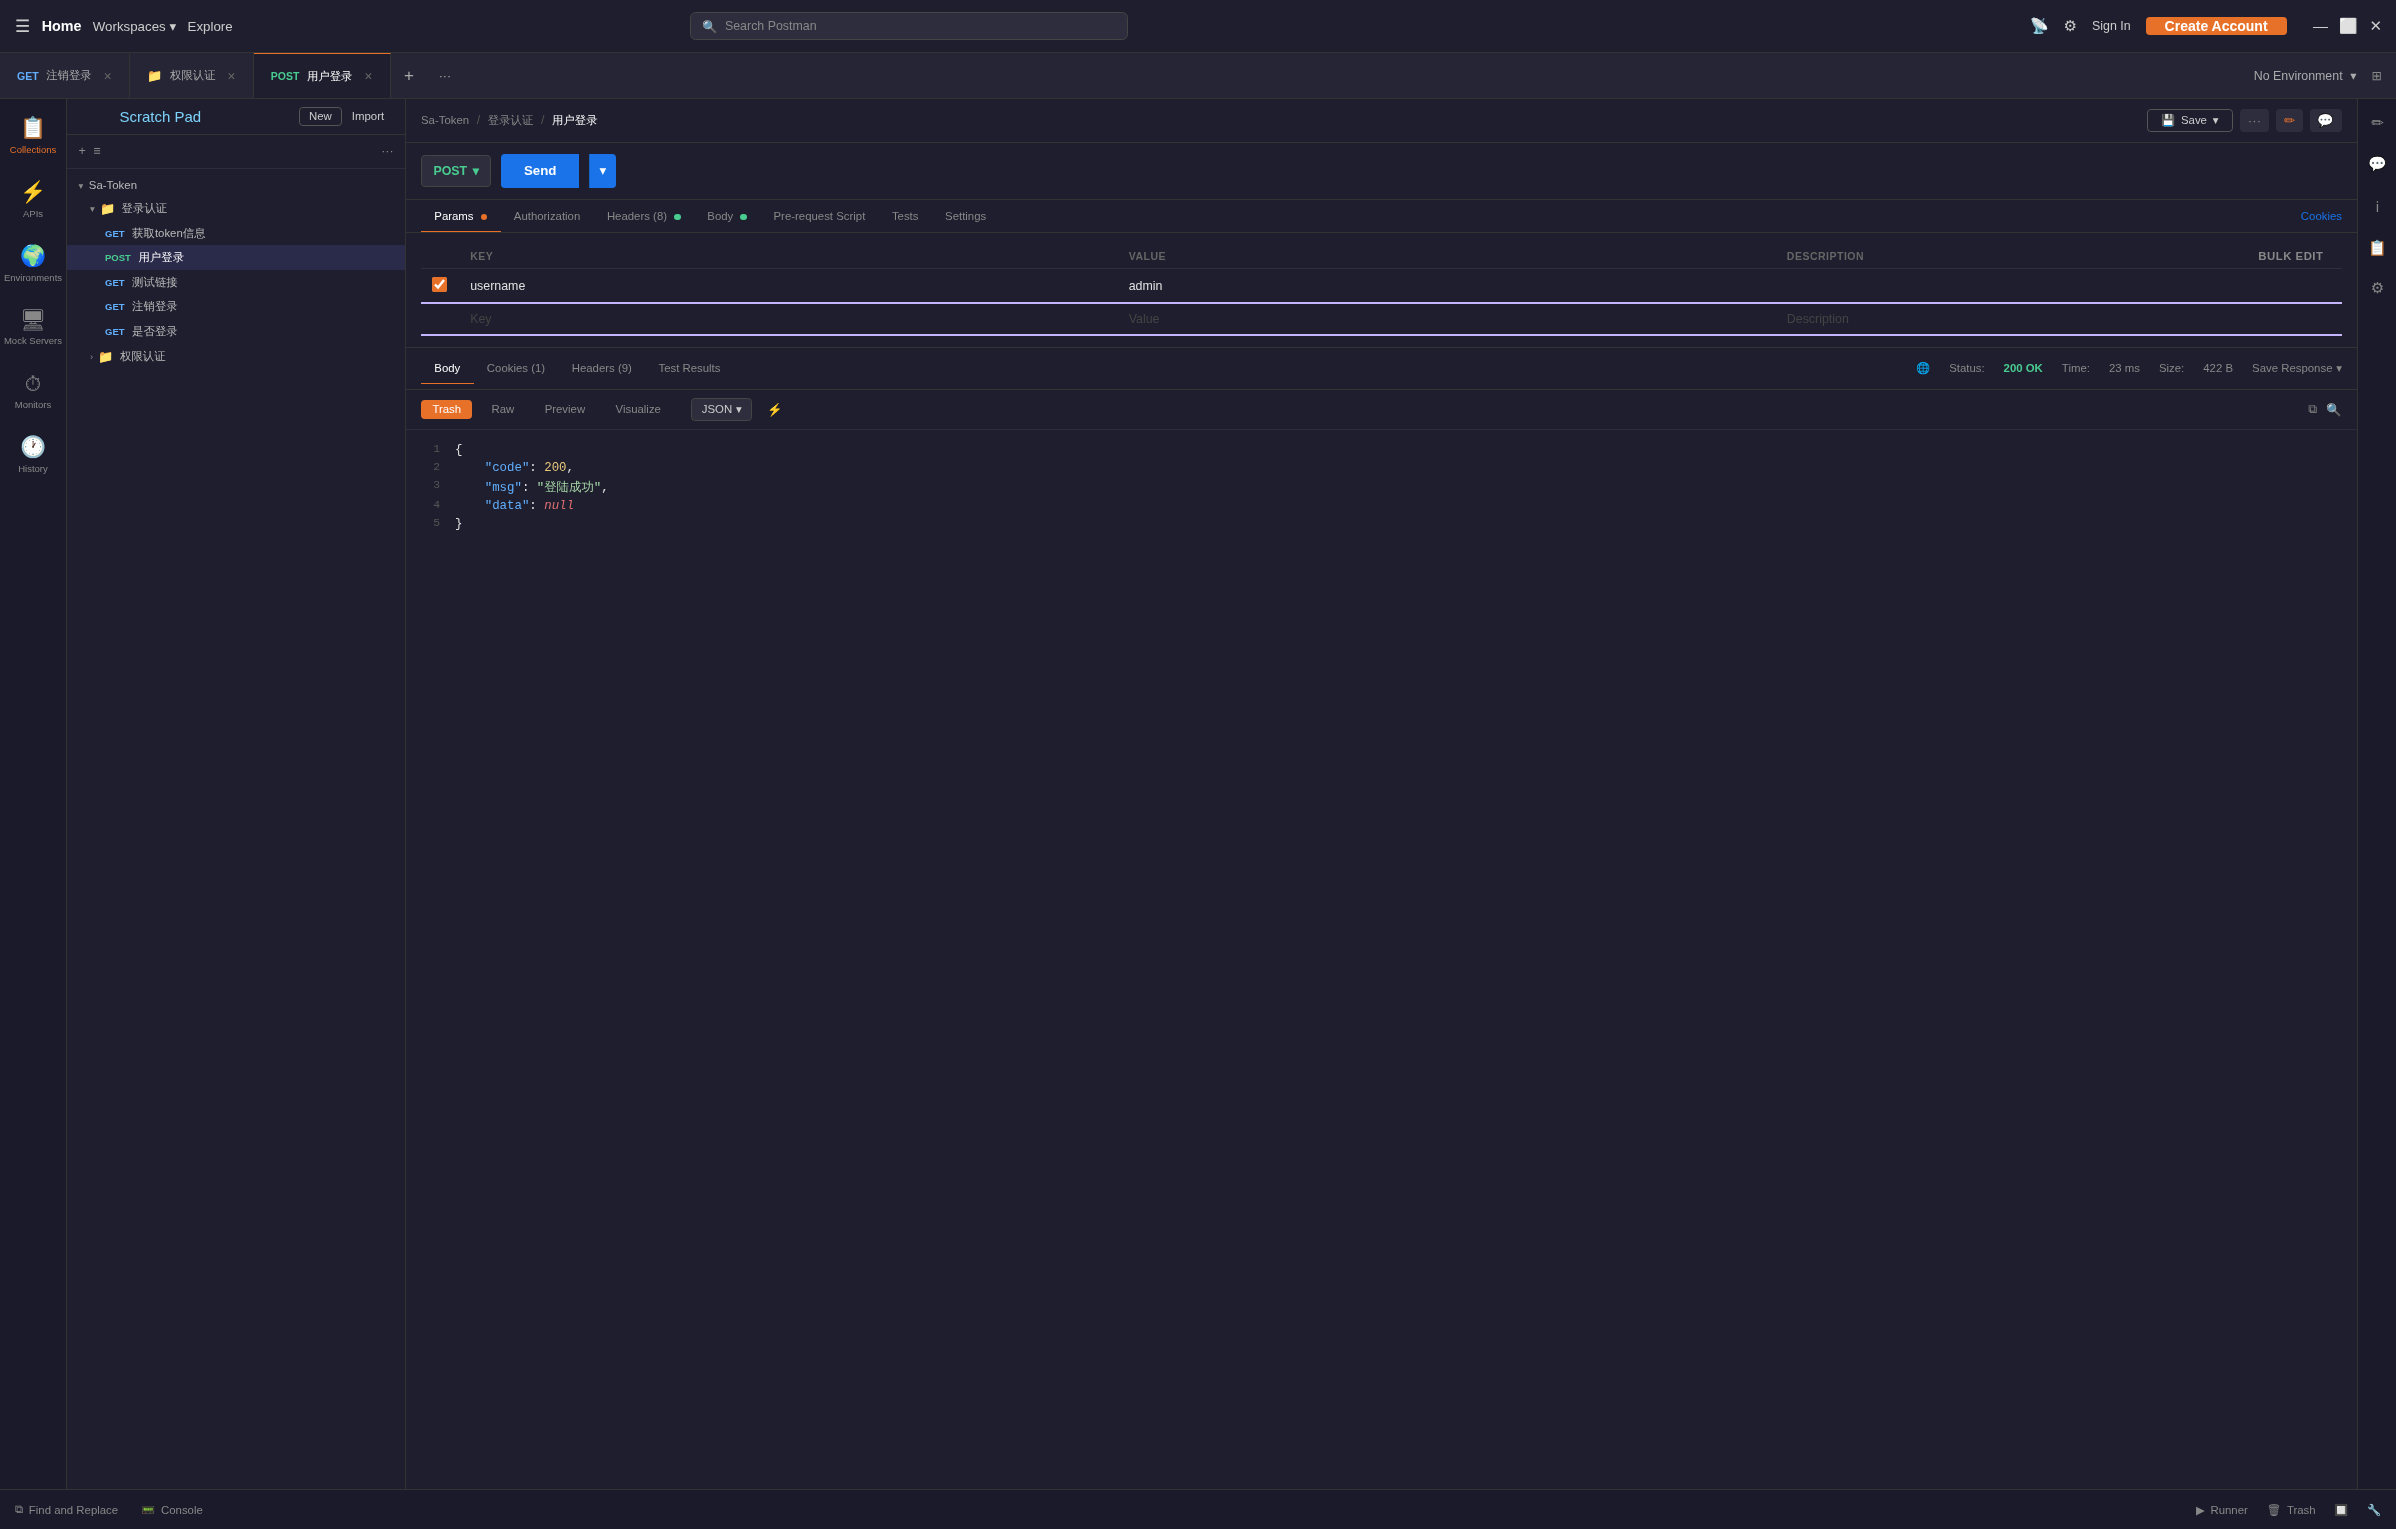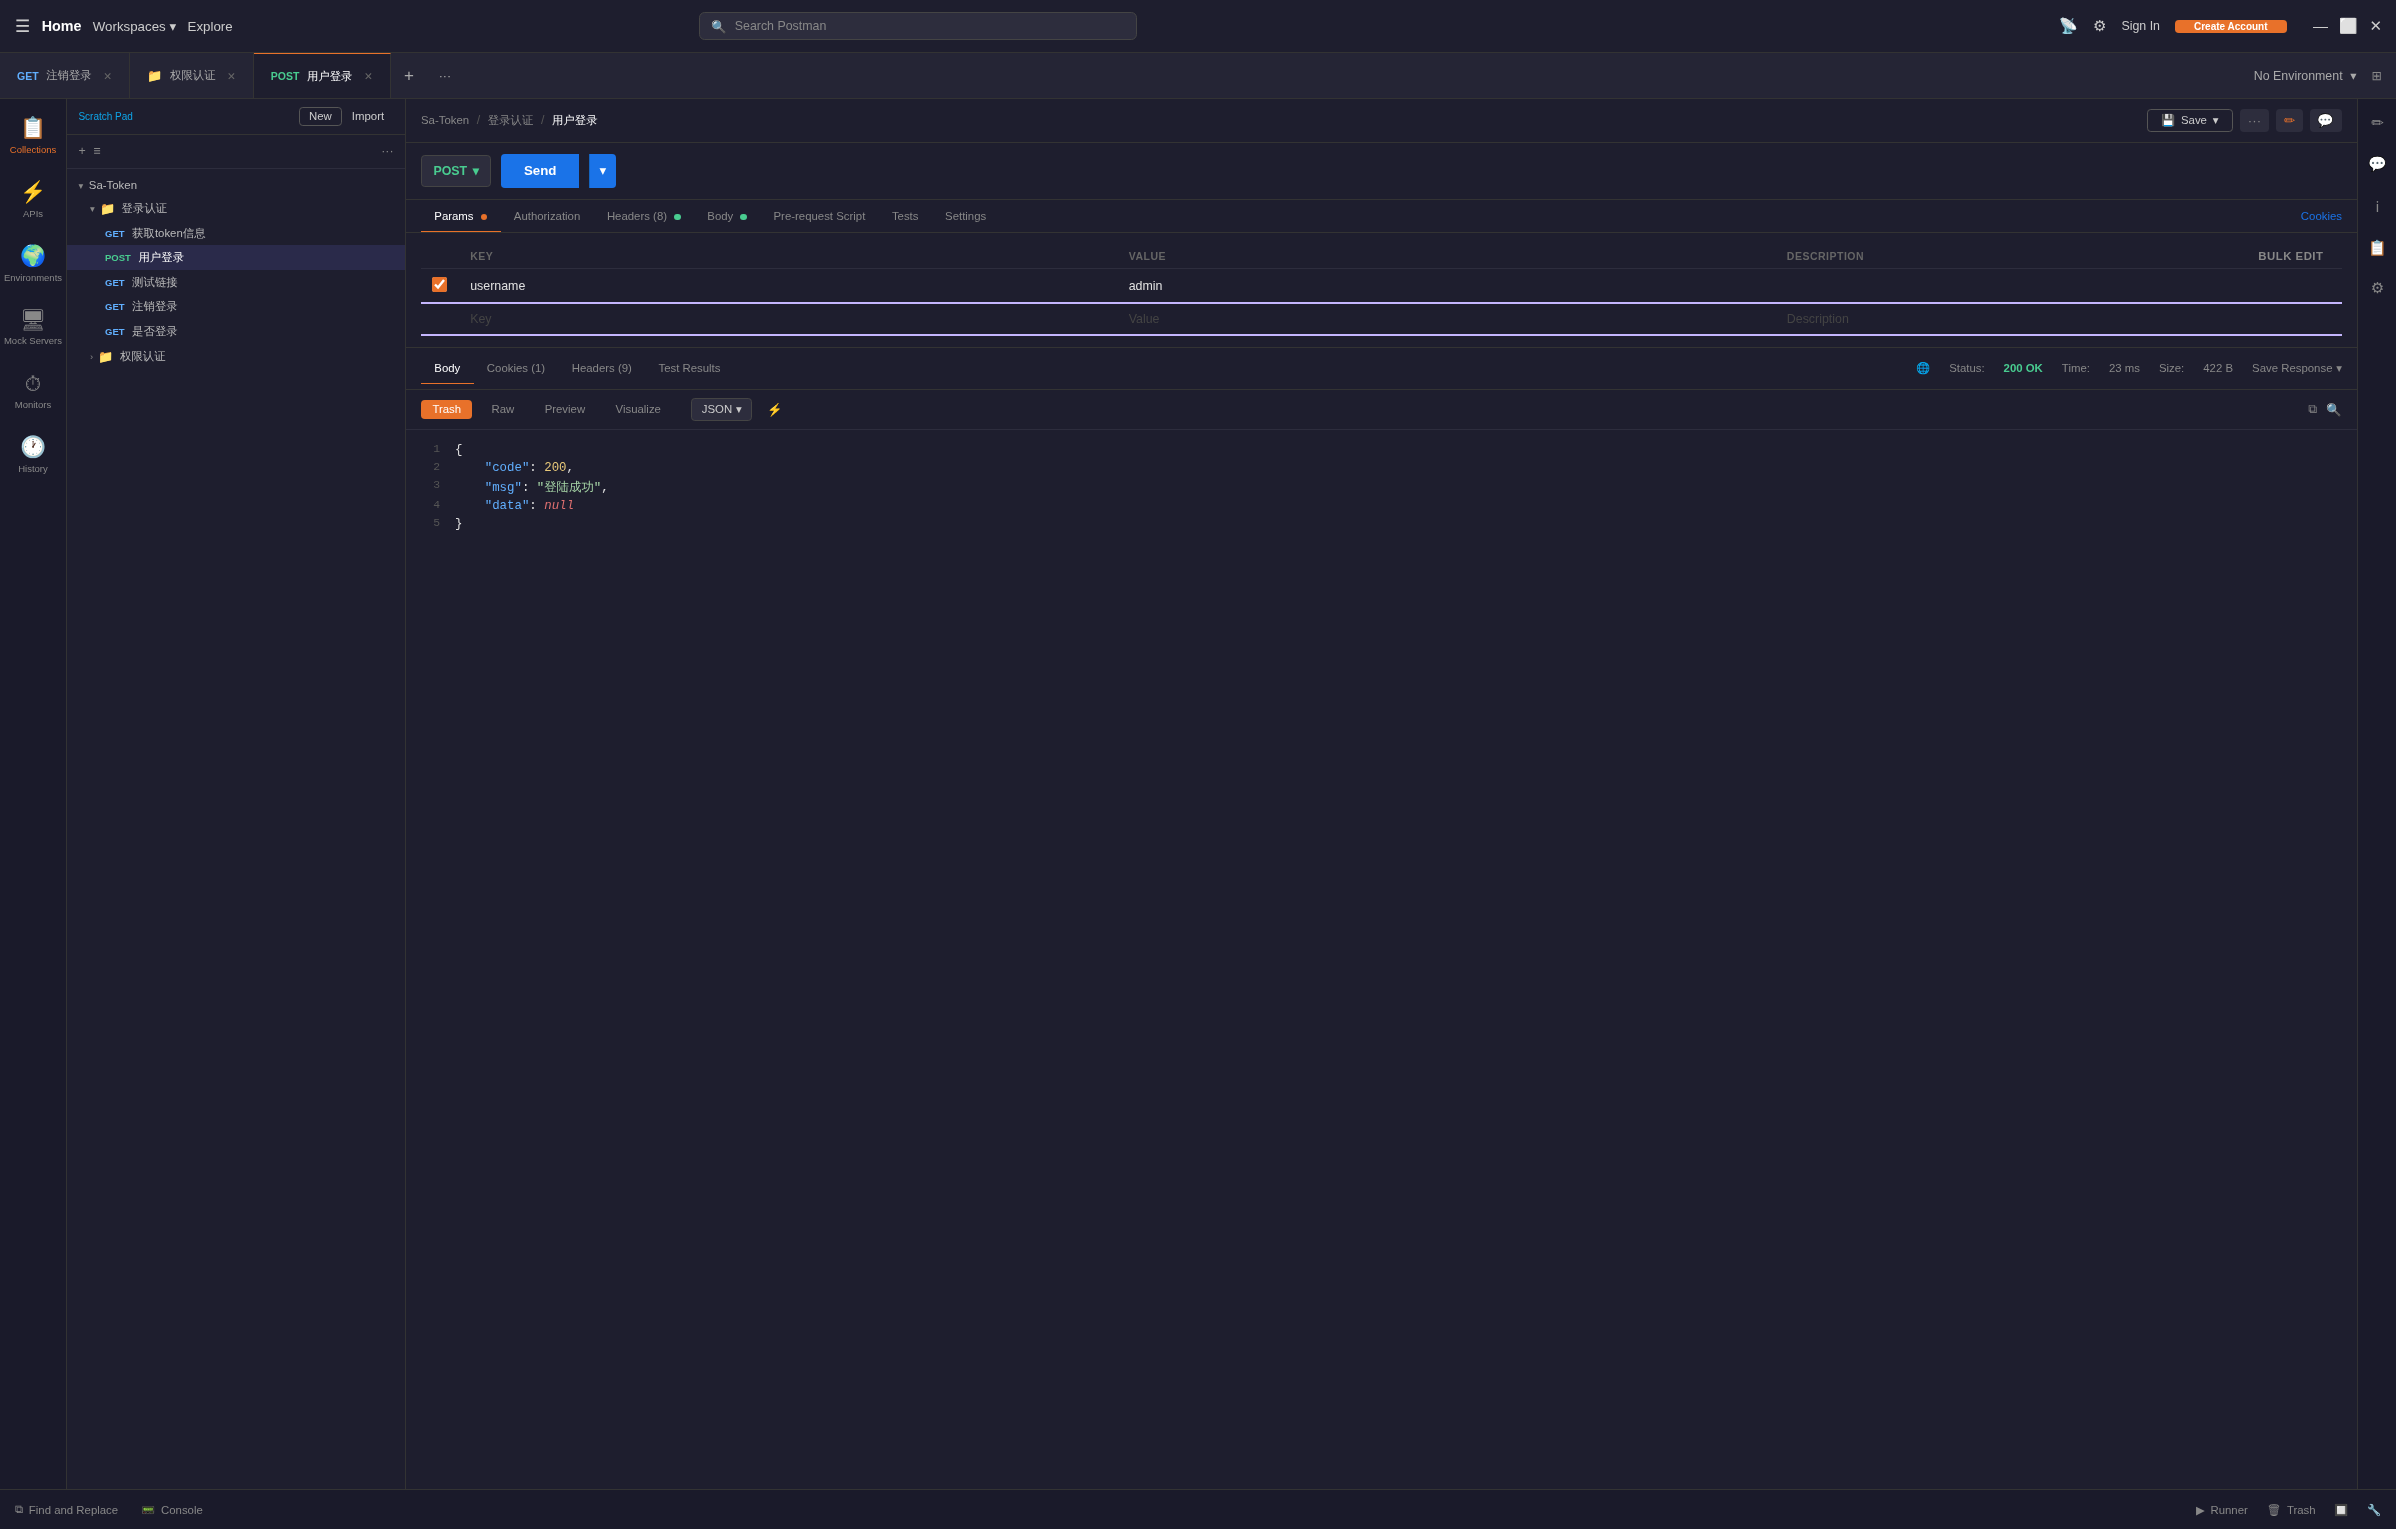--- a/index.html
+++ b/index.html
@@ -9,40 +9,40 @@
     .topbar { display: flex; align-items: center; background: #1e1e2e; height: 53px; padding: 0 15px; gap: 11.4px; border-bottom: 1px solid #333; }
     .topbar-menu-icon { color: #ccc; font-size: 17px; cursor: pointer; }
     .topbar-home { color: #fff; font-weight: 600; font-size: 14.3px; cursor: pointer; }
     .topbar-workspaces { color: #ccc; font-size: 13.3px; cursor: pointer; display: flex; align-items: center; gap: 3.8px; }
     .topbar-explore { color: #ccc; font-size: 13.3px; cursor: pointer; }
     .topbar-search { flex: 1; max-width: 438px; margin: 0 auto; background: #2d2d3d; border: 1px solid #444; border-radius: 5.7px; display: flex; align-items: center; padding: 5.7px 11.4px; gap: 7.6px; cursor: pointer; }
     .topbar-search span { color: #888; font-size: 12.4px; }
     .topbar-icons { display: flex; align-items: center; gap: 15px; margin-left: auto; }
     .topbar-icon { color: #ccc; cursor: pointer; font-size: 15px; }
     .topbar-signin { color: #ccc; font-size: 12.4px; cursor: pointer; }
-    .topbar-create { background: #e8712a; color: #fff; border: none; border-radius: 3.8px; padding: 1px 19px; font-size: 10px; font-weight: 600; cursor: pointer; }
+    .topbar-create { background: #e8712a; color: #fff; border: none; border-radius: 3.8px; padding: 1px 19px; font-size: 14px; font-weight: 600; cursor: pointer; }
     .topbar-winctrls { display: flex; gap: 11.4px; margin-left: 15px; }
     .topbar-winctrl { color: #ccc; font-size: 15px; cursor: pointer; }
 
     
     .tabs-row { display: flex; align-items: center; background: #252535; height: 46px; border-bottom: 1px solid #333; padding: 0 0; overflow: hidden; }
     .tab { display: flex; align-items: center; padding: 0 17px; height: 100%; border-right: 1px solid #333; cursor: pointer; gap: 7.6px; color: #aaa; font-size: 11.4px; white-space: nowrap; }
     .tab.active { background: #1e1e2e; border-top: 1.9px solid #e8712a; color: #fff; }
     .tab-method { font-size: 10.5px; font-weight: 700; }
     .tab-method.get { color: #61affe; }
     .tab-method.post { color: #49cc90; }
     .tab-add { padding: 0 13.3px; color: #aaa; cursor: pointer; font-size: 17px; }
     .tab-more { padding: 0 11.4px; color: #aaa; cursor: pointer; }
     .tab-env { margin-left: auto; display: flex; align-items: center; padding: 0 15px; gap: 7.6px; color: #aaa; cursor: pointer; }
     .collections-header { display: flex; align-items: center; padding: 9.5px 11.4px; border-bottom: 1px solid #2d2d3d; gap: 7.6px; }
     .collections-header-icons { display: flex; gap: 7.6px; color: #888; cursor: pointer; }
 
     
     .scratch-pad-header { display: flex; align-items: center; padding: 7.6px 11.4px; border-bottom: 1px solid #333; }
-    .scratch-pad-title { font-size: 10px; color: #0ea5e9; font-weight: 500; flex: 1; }
+    .scratch-pad-title { font-size: 15px; color: #7dd3fc; font-weight: 500; flex: 1; margin-left: 41px; }
     .scratch-pad-new { background: transparent; border: 1px solid #555; color: #ccc; border-radius: 3.8px; padding: 2.9px 9.5px; font-size: 11.4px; cursor: pointer; }
     .scratch-pad-import { background: transparent; border: none; color: #ccc; padding: 2.9px 9.5px; font-size: 11.4px; cursor: pointer; }
 
     
     .tree { padding: 5.7px 0; overflow-y: auto; flex: 1; }
     .tree-item { display: flex; align-items: center; padding: 4.8px 11.4px; cursor: pointer; color: #bbb; font-size: 11.4px; gap: 5.7px; }
     .tree-item.selected { background: #2a2a4a; color: #fff; }
     .tree-item .chevron { color: #888; font-size: 9.5px; }
     .tree-item .folder-icon { color: #888; font-size: 12.4px; }
     .tree-item .method { font-size: 9.5px; font-weight: 700; margin-right: 1.9px; }

